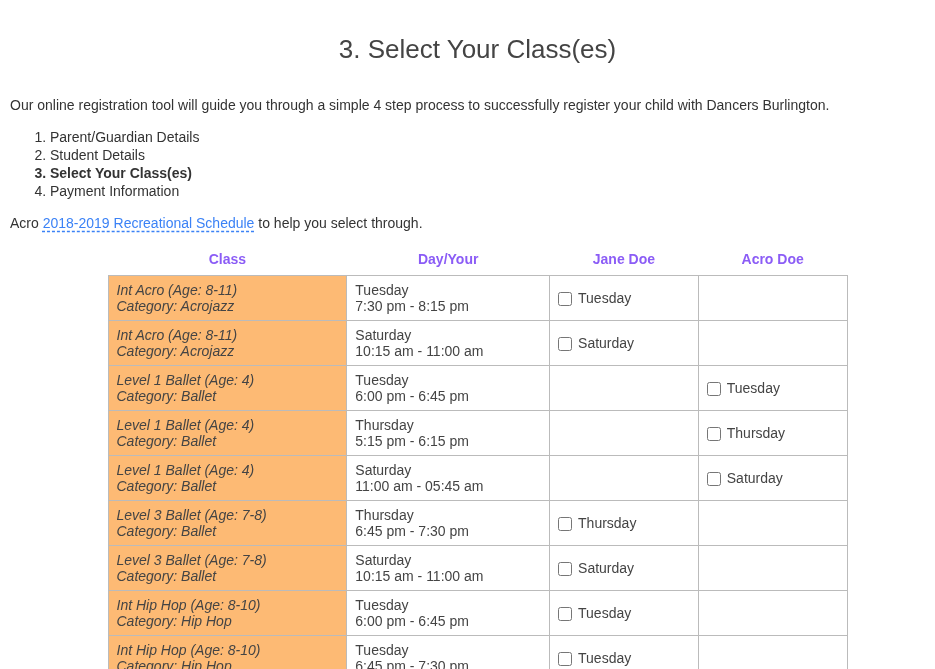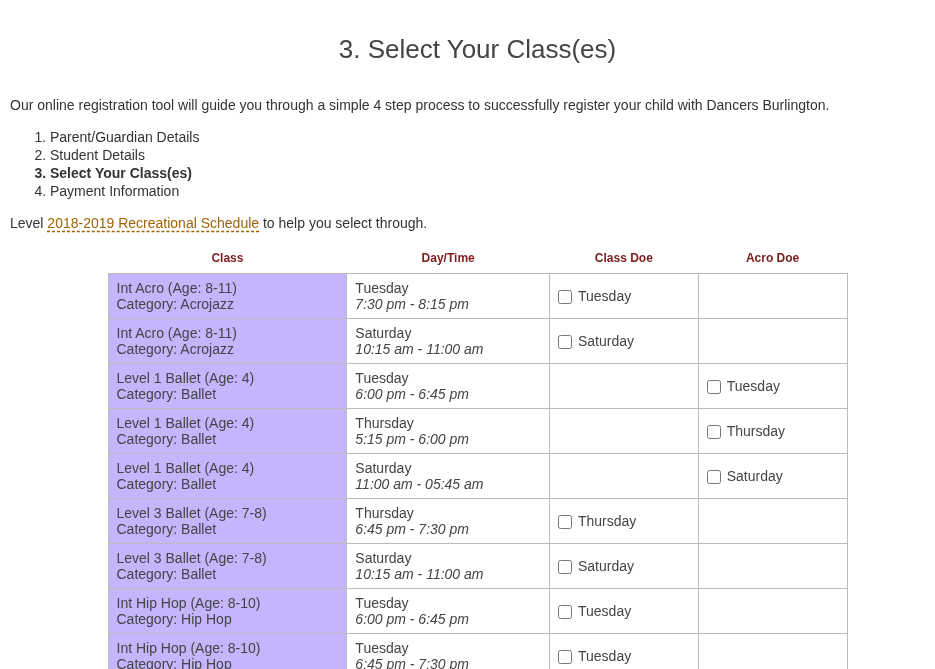--- a/index.html
+++ b/index.html
@@ -27,67 +27,67 @@
     ol li {
       margin: 2px 0;
     }
     .bold {
       font-weight: bold;
     }
     .schedule-link {
       margin: 12px 0 16px 0;
     }
     a {
-      color: #a16207;
+      color: #3b82f6;
       text-decoration: underline;
       text-decoration-style: dashed;
       text-underline-offset: 3px;
     }
     table {
       border-collapse: collapse;
       width: 740px;
       margin: 0 auto 4px;
     }
     th {
       font-weight: bold;
       text-align: center;
       padding: 4px 8px 8px;
-      font-size: 12px;
-      color: #7f1d1d;
+      font-size: 14px;
+      color: #8b5cf6;
     }
     td {
       border: 1px solid #bbb;
       padding: 6px 8px;
       vertical-align: middle;
       font-size: 14px;
       color: #444;
     }
     td.class-cell {
-      background: #c4b5fd;
+      background: #fdba74;
       width: 240px;
+      font-style: italic;
     }
     td.daytime-cell {
       width: 200px;
     }
     td.student-cell {
       width: 140px;
       padding: 8px 8px;
     }
     .class-name {
       display: block;
     }
     .class-category {
       display: block;
     }
     .day-label {
       display: block;
     }
     .time-label {
       display: block;
-      font-style: italic;
     }
     input[type="checkbox"] {
       margin: 0 6px 0 0;
       vertical-align: middle;
       width: 14px;
       height: 14px;
     }
     .check-label {
       vertical-align: middle;
     }
@@ -100,29 +100,29 @@
 <p class="intro">Our online registration tool will guide you through a simple 4 step process to successfully register your child with Dancers Burlington.</p>
 
 <ol>
   <li>Parent/Guardian Details</li>
   <li>Student Details</li>
   <li class="bold">Select Your Class(es)</li>
   <li>Payment Information</li>
 </ol>
 
 <p class="schedule-link">
-  <span>Level </span><a href="#">2018-2019 Recreational Schedule</a><span> to help you select through.</span>
+  <span>Acro </span><a href="#">2018-2019 Recreational Schedule</a><span> to help you select through.</span>
 </p>
 
 <table>
   <thead>
     <tr>
       <th>Class</th>
-      <th>Day/Time</th>
-      <th>Class Doe</th>
+      <th>Day/Your</th>
+      <th>Jane Doe</th>
       <th>Acro Doe</th>
     </tr>
   </thead>
   <tbody id="table-body">
   <tr>
         <td class="class-cell">
           <span class="class-name">Int Acro (Age: 8-11)</span>
           <span class="class-category">Category: Acrojazz</span>
         </td>
         <td class="daytime-cell">
@@ -156,21 +156,21 @@
         <td class="student-cell"></td>
         <td class="student-cell"><input type="checkbox" style=""><span class="check-label">Tuesday</span></td>
       </tr>
       <tr>
         <td class="class-cell">
           <span class="class-name">Level 1 Ballet (Age: 4)</span>
           <span class="class-category">Category: Ballet</span>
         </td>
         <td class="daytime-cell">
           <span class="day-label">Thursday</span>
-          <span class="time-label">5:15 pm - 6:00 pm</span>
+          <span class="time-label">5:15 pm - 6:15 pm</span>
         </td>
         <td class="student-cell"></td>
         <td class="student-cell"><input type="checkbox" style=""><span class="check-label">Thursday</span></td>
       </tr>
       <tr>
         <td class="class-cell">
           <span class="class-name">Level 1 Ballet (Age: 4)</span>
           <span class="class-category">Category: Ballet</span>
         </td>
         <td class="daytime-cell">

